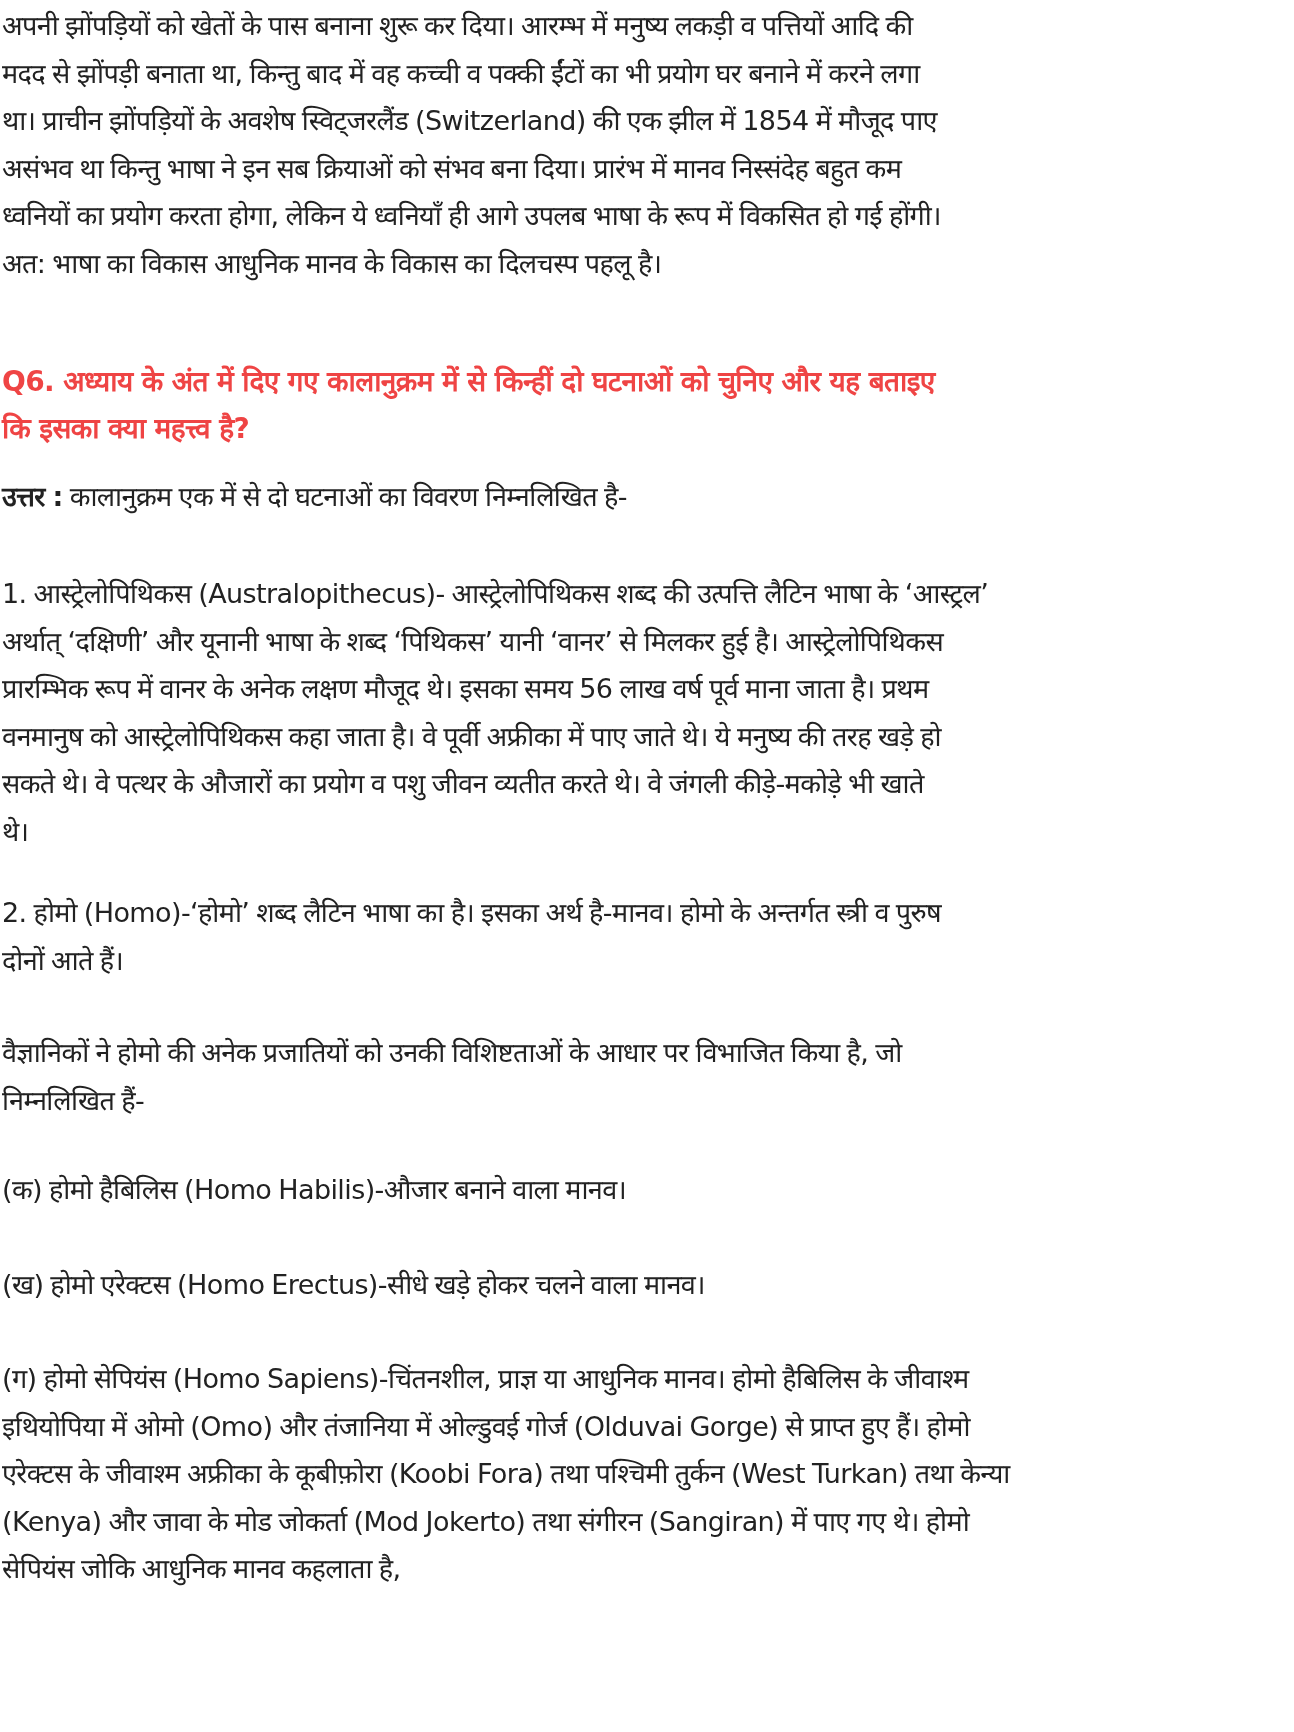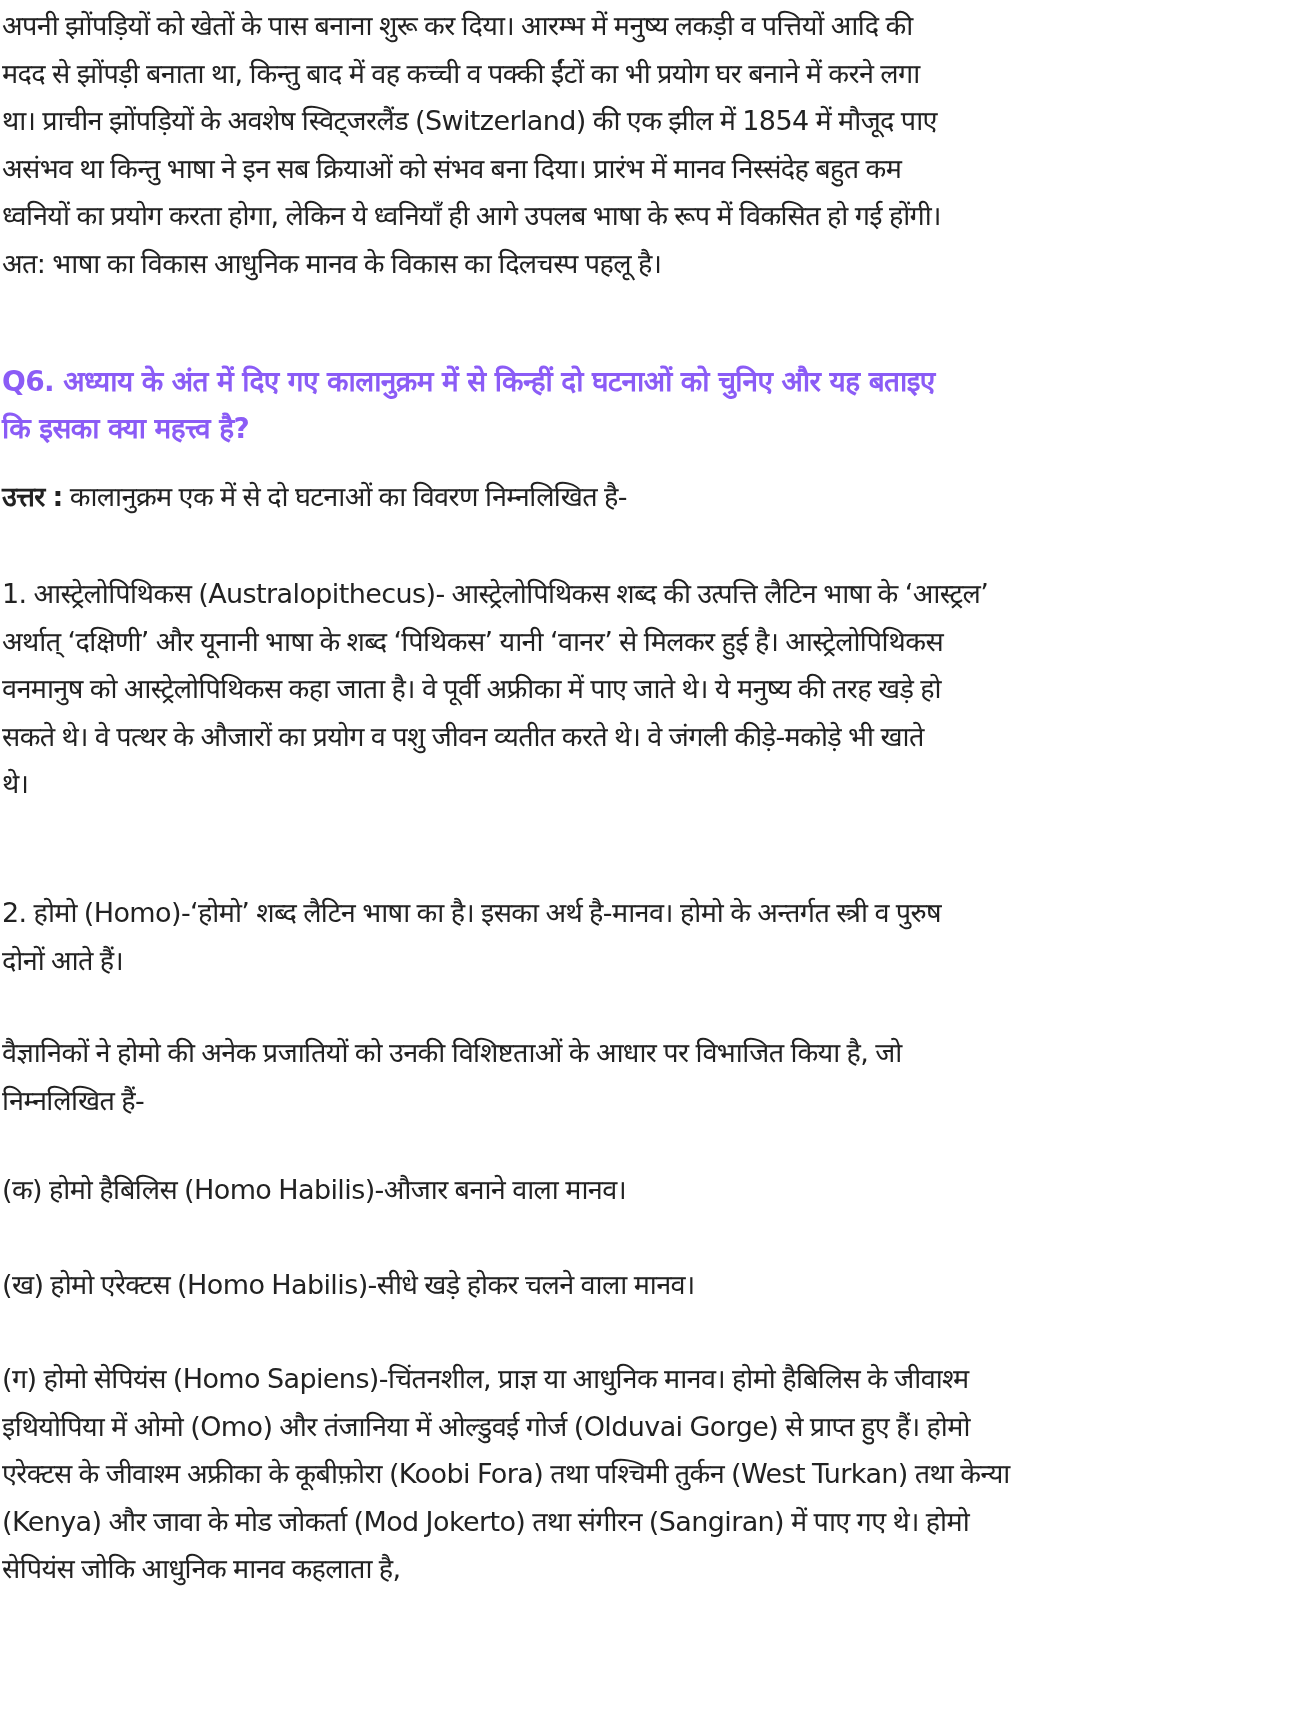--- a/index.html
+++ b/index.html
@@ -8,21 +8,21 @@
     font-family: "DejaVu Sans", "Liberation Sans", sans-serif;
     color: #222222;
   }
   .page { position: relative; width: 1294px; height: 1428px; }
   .block { position: absolute; left: 2px; right: 6px; margin: 0; }
   .para {
     font-size: 27px; line-height: 47.5px; letter-spacing: -0.6px;
     word-spacing: -1px;
   }
   .question {
-    font-size: 28px; line-height: 47px; font-weight: bold; color: #8b5cf6;
+    font-size: 28px; line-height: 47px; font-weight: bold; color: #ef4444;
     letter-spacing: -0.6px;
   }
   .answer-label { font-weight: bold; }
   .line { display: block; white-space: nowrap; }
 </style>
 </head>
 <body>
 
 <div class="page">
 
@@ -42,41 +42,42 @@
 
   <div class="block para" style="top:473px;">
     <span class="line">
       <span class="answer-label">उत्तर :</span><span> कालानुक्रम एक में से दो घटनाओं का विवरण निम्नलिखित है-</span>
     </span>
   </div>
 
   <div class="block para" style="top:570px;">
     <span class="line">1. आस्ट्रेलोपिथिकस (Australopithecus)- आस्ट्रेलोपिथिकस शब्द की उत्पत्ति लैटिन भाषा के ‘आस्ट्रल’</span>
     <span class="line">अर्थात् ‘दक्षिणी’ और यूनानी भाषा के शब्द ‘पिथिकस’ यानी ‘वानर’ से मिलकर हुई है। आस्ट्रेलोपिथिकस</span>
+    <span class="line">प्रारम्भिक रूप में वानर के अनेक लक्षण मौजूद थे। इसका समय 56 लाख वर्ष पूर्व माना जाता है। प्रथम</span>
     <span class="line">वनमानुष को आस्ट्रेलोपिथिकस कहा जाता है। वे पूर्वी अफ्रीका में पाए जाते थे। ये मनुष्य की तरह खड़े हो</span>
     <span class="line">सकते थे। वे पत्थर के औजारों का प्रयोग व पशु जीवन व्यतीत करते थे। वे जंगली कीड़े-मकोड़े भी खाते</span>
     <span class="line">थे।</span>
   </div>
 
   <div class="block para" style="top:889px;">
     <span class="line">2. होमो (Homo)-‘होमो’ शब्द लैटिन भाषा का है। इसका अर्थ है-मानव। होमो के अन्तर्गत स्त्री व पुरुष</span>
     <span class="line">दोनों आते हैं।</span>
   </div>
 
   <div class="block para" style="top:1029px;">
     <span class="line">वैज्ञानिकों ने होमो की अनेक प्रजातियों को उनकी विशिष्टताओं के आधार पर विभाजित किया है, जो</span>
     <span class="line">निम्नलिखित हैं-</span>
   </div>
 
   <div class="block para" style="top:1166px;">
     <span class="line">(क) होमो हैबिलिस (Homo Habilis)-औजार बनाने वाला मानव।</span>
   </div>
 
   <div class="block para" style="top:1261px;">
-    <span class="line">(ख) होमो एरेक्टस (Homo Habilis)-सीधे खड़े होकर चलने वाला मानव।</span>
+    <span class="line">(ख) होमो एरेक्टस (Homo Erectus)-सीधे खड़े होकर चलने वाला मानव।</span>
   </div>
 
   <div class="block para" style="top:1355px;">
     <span class="line">(ग) होमो सेपियंस (Homo Sapiens)-चिंतनशील, प्राज्ञ या आधुनिक मानव। होमो हैबिलिस के जीवाश्म</span>
     <span class="line">इथियोपिया में ओमो (Omo) और तंजानिया में ओल्डुवई गोर्ज (Olduvai Gorge) से प्राप्त हुए हैं। होमो</span>
     <span class="line">एरेक्टस के जीवाश्म अफ्रीका के कूबीफ़ोरा (Koobi Fora) तथा पश्चिमी तुर्कन (West Turkan) तथा केन्या</span>
     <span class="line">(Kenya) और जावा के मोड जोकर्ता (Mod Jokerto) तथा संगीरन (Sangiran) में पाए गए थे। होमो</span>
     <span class="line">सेपियंस जोकि आधुनिक मानव कहलाता है,</span>
   </div>
 

